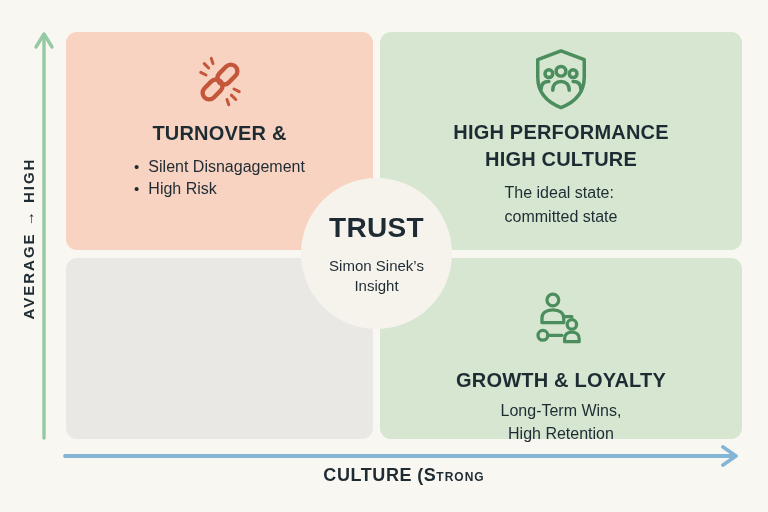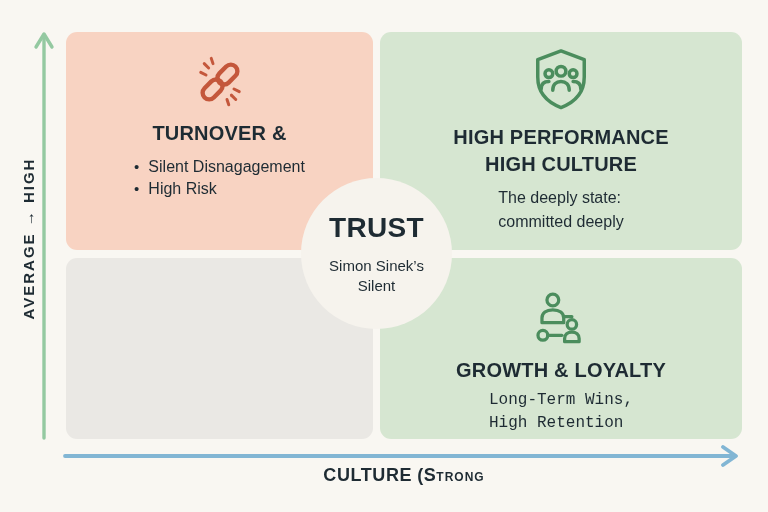--- a/index.html
+++ b/index.html
@@ -19,28 +19,28 @@
   .quad.br{left:380px;top:258px;width:362px;height:181px;background:#d6e6d1;}
   .quad .inner{display:flex;flex-direction:column;align-items:center;height:100%;box-sizing:border-box;}
   .quad.tl .inner{padding-top:22px;}
   .quad.tr .inner{padding-top:14px;}
   .quad.br .inner{padding-top:32px;}
   .q-title{
     font-size:20px;font-weight:700;line-height:1.33;text-align:center;
     letter-spacing:.2px;margin:10px 0 0 0;
   }
   .q-title span{display:block;}
-  .quad.tr .q-title{}
-  .quad.br .q-title{margin-top:9px;}
+  .quad.tr .q-title{margin-top:5px;}
+  .quad.br .q-title{margin-top:19px;}
   .bullets{margin:9px auto 0 auto;padding:0;list-style:none;width:fit-content;}
   .bullets li{display:flex;gap:9px;font-size:16px;line-height:1.42;align-items:baseline;}
   .bullets .dot{font-size:15px;}
   .body-text{margin:9px auto 0 auto;width:fit-content;text-align:left;font-size:16px;line-height:1.5;}
   .body-text span{display:block;}
-  .subtitle{margin-top:5px;text-align:left;font-size:16px;line-height:1.45;font-family:Liberation Mono, monospace;}
+  .subtitle{margin-top:5px;text-align:center;font-size:16px;line-height:1.45;}
   .subtitle span{display:block;}
   .icon{flex:0 0 auto;}
   
   .circle{
     position:absolute;left:301px;top:178px;width:151px;height:151px;
     border-radius:50%;background:#f6f3ed;z-index:2;
     display:flex;flex-direction:column;align-items:center;justify-content:center;
     text-align:center;
   }
   .trust-title{font-size:28px;font-weight:700;letter-spacing:.3px;margin-bottom:12px;}
@@ -129,22 +129,22 @@
           <path d="M23.5 44.5 C23.5 38.8 27 35.5 32 35.5 C37 35.5 40.5 38.8 40.5 44.5"></path>
           <path d="M11.5 43.5 C11.5 38.3 14.5 35.6 19.5 35.6"></path>
           <path d="M52.5 43.5 C52.5 38.3 49.5 35.6 44.5 35.6"></path>
         </g>
       </svg>
       <h2 class="q-title">
         <span>HIGH PERFORMANCE</span>
         <span>HIGH CULTURE</span>
       </h2>
       <div class="body-text">
-        <span>The deeply state:</span>
-        <span>committed deeply</span>
+        <span>The ideal state:</span>
+        <span>committed state</span>
       </div>
     </div>
   </section>
 
   <section class="quad bl"></section>
 
   <section class="quad br">
     <div class="inner">
       <svg class="icon" width="58" height="58" viewBox="0 0 64 64">
         <g stroke="#4b8d5d" stroke-width="3.6" fill="none" stroke-linecap="round" stroke-linejoin="round">
@@ -162,17 +162,17 @@
         <span>Long-Term Wins,</span>
         <span>High Retention</span>
       </div>
     </div>
   </section>
 
   <div class="circle">
     <div class="trust-title">TRUST</div>
     <div class="trust-sub">
       <span>Simon Sinek’s</span>
-      <span>Silent</span>
+      <span>Insight</span>
     </div>
   </div>
 
 </div>
 
 </body></html>

